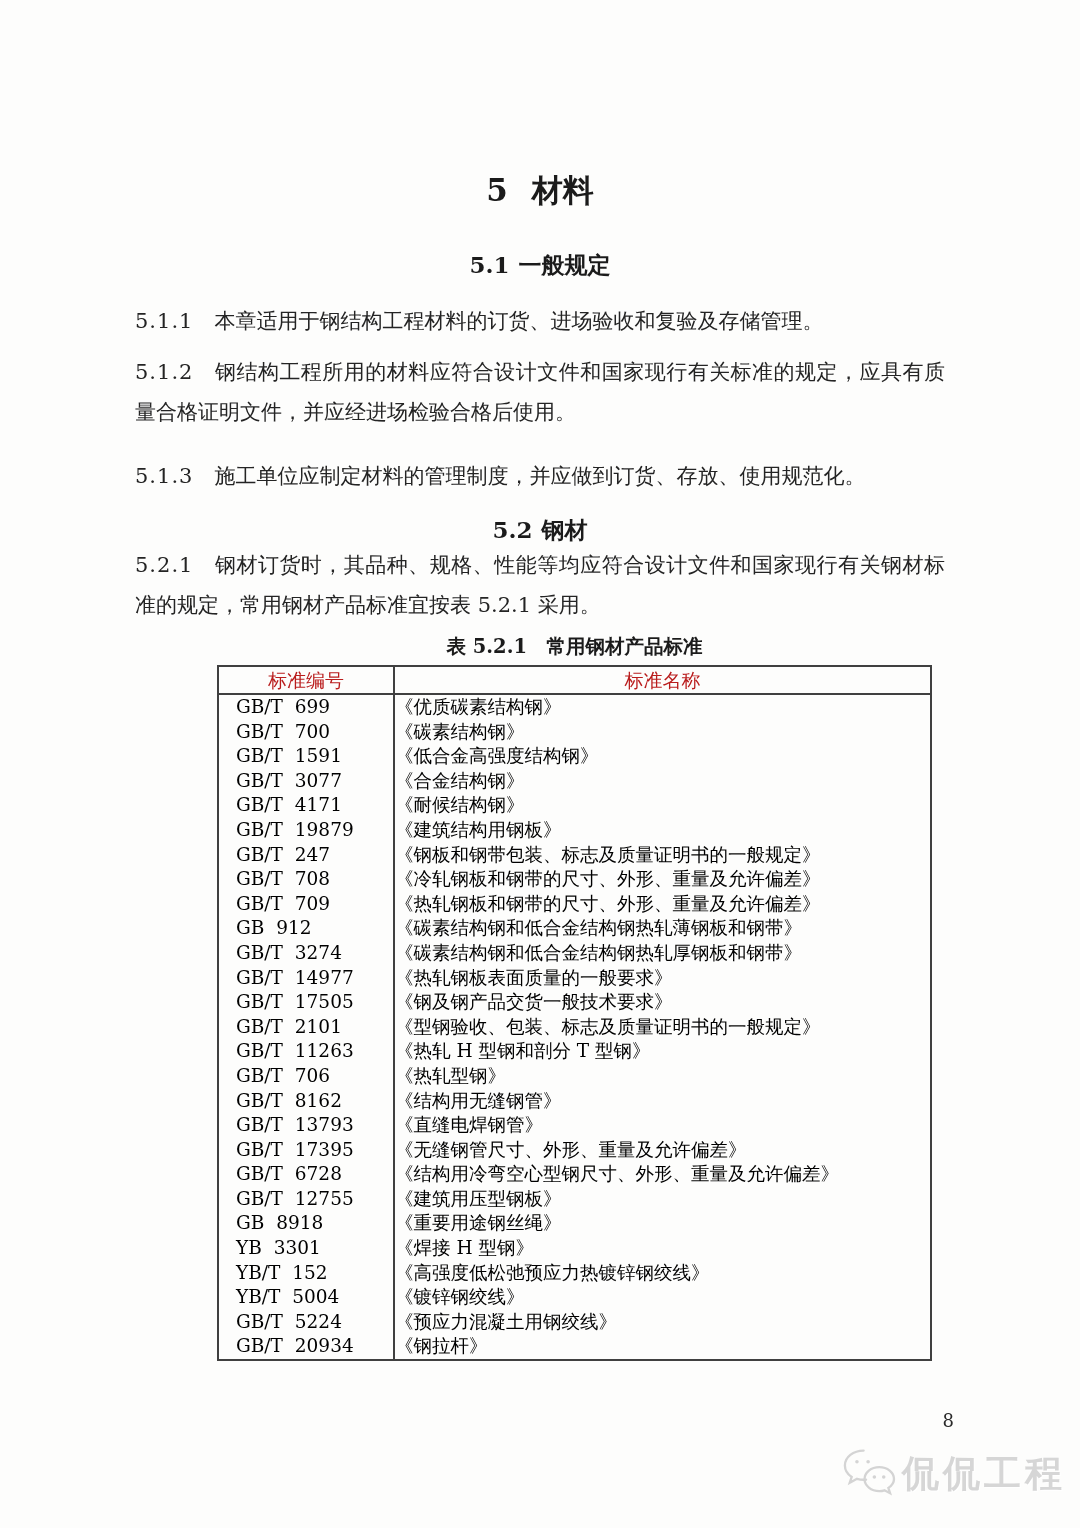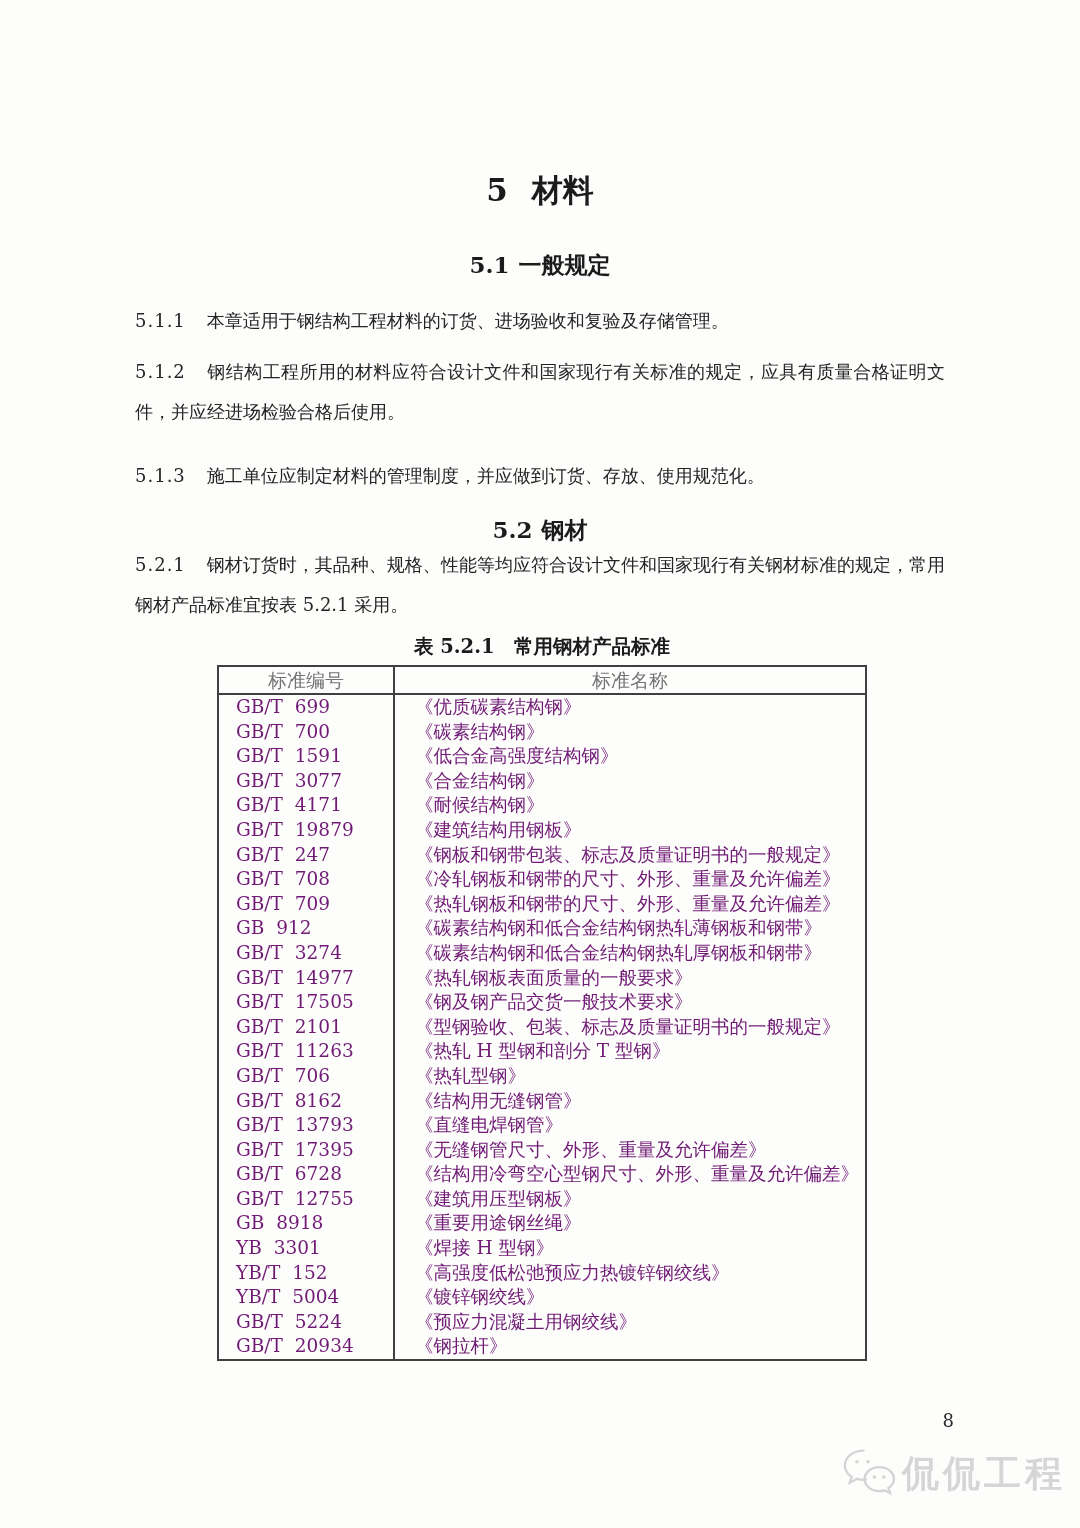--- a/index.html
+++ b/index.html
@@ -22,61 +22,61 @@
   }
   .section-heading {
     display:flex; justify-content:center; gap:9px;
     font-size:23px; font-weight:bold; line-height:30px;
     color:#1b1b1b;
   }
   .h-51 { margin-top:42px; }
   .h-52 { margin-top:19px; }
 
   .clause {
-    font-size:18px; line-height:40px;
+    font-size:21px; line-height:40px;
     text-align:justify;
     color:#242424;
   }
   .clause .clause-num { margin-right:21px; letter-spacing:1px; }
   .c-511 { margin-top:21px; }
   .c-512 { margin-top:11px; }
   .c-513 { margin-top:24px; }
   .c-521 { }
 
-  .table-block { width:650px; margin-left:82px; margin-top:9px; }
+  .table-block { width:715px; margin-left:82px; margin-top:9px; }
   .table-caption {
     text-align:center;
     font-size:19.5px; font-weight:bold; line-height:26px;
     color:#1b1b1b;
   }
   table.standards {
     margin-top:5px;
     width:100%;
     border-collapse:collapse;
     table-layout:fixed;
     border:2px solid #404040;
   }
   table.standards col.c1 { width:176px; }
   table.standards th {
     font-weight:normal;
     font-size:19px;
     height:26px; line-height:26px;
     text-align:center;
     border-bottom:2px solid #404040;
-    color:#737373;
+    color:#b91c1c;
   }
   table.standards th:first-child { border-right:2px solid #404040; }
   table.standards td {
     font-size:18.5px;
     height:24.6px; line-height:24.6px;
     white-space:nowrap; overflow:hidden;
-    color:#701a75;
+    color:#000000;
   }
   table.standards td.code { border-right:2px solid #404040; padding-left:17px; word-spacing:6px; }
-  table.standards td.name { padding-left:20px; }
+  table.standards td.name { }
 
   .page-number {
     position:absolute;
     top:1410px; right:126px;
     font-size:18px; line-height:22px;
     color:#2a2a2a;
   }
   .watermark {
     position:absolute;
     top:1447px; right:14px;

